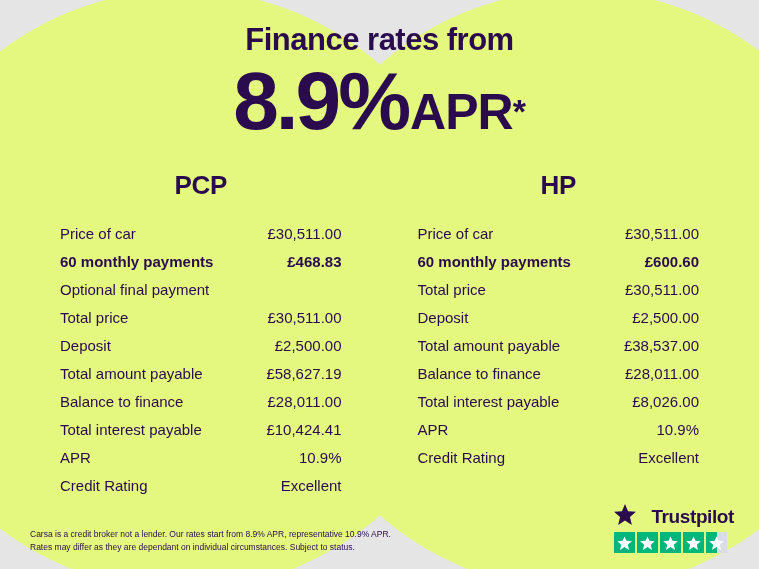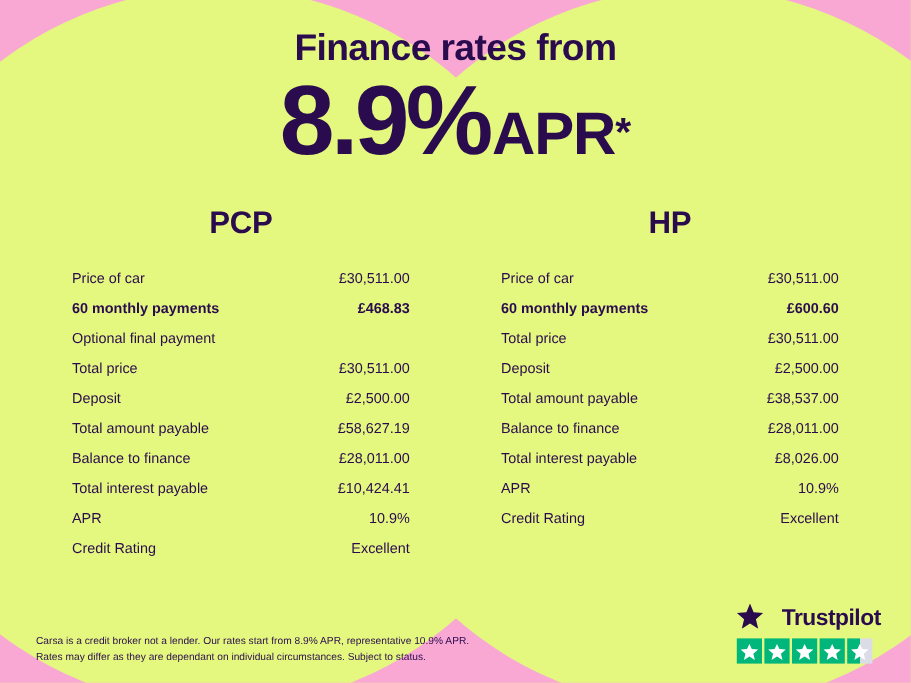--- a/index.html
+++ b/index.html
@@ -12,21 +12,21 @@
     background: #e9f79a;
     font-family: "Liberation Sans", sans-serif;
     color: #2a0b4e;
     overflow: hidden;
   }
   #page {
     position: relative;
     width: 759px;
     height: 569px;
     overflow: hidden;
-    background: #f9a8d4;
+    background: #e5e5e5;
   }
   
   .blob {
     position: absolute;
     border-radius: 50%;
     background: #e4f87f;
   }
   .blob-left {
     width: 600px;
     height: 600px;
@@ -101,21 +101,21 @@
     font-size: 26px;
     font-weight: bold;
     color: #2a0b4e;
     margin-bottom: 18px;
     letter-spacing: -0.3px;
   }
   .row {
     display: flex;
     justify-content: space-between;
     align-items: baseline;
-    font-size: 12px;
+    font-size: 15px;
     padding: 5.5px 0;
     color: #2a0b4e;
     gap: 16px;
   }
   .row .label { text-align: left; }
   .row .value { text-align: right; }
   .row.bold .label,
   .row.bold .value { font-weight: bold; }
 
   .footer {

